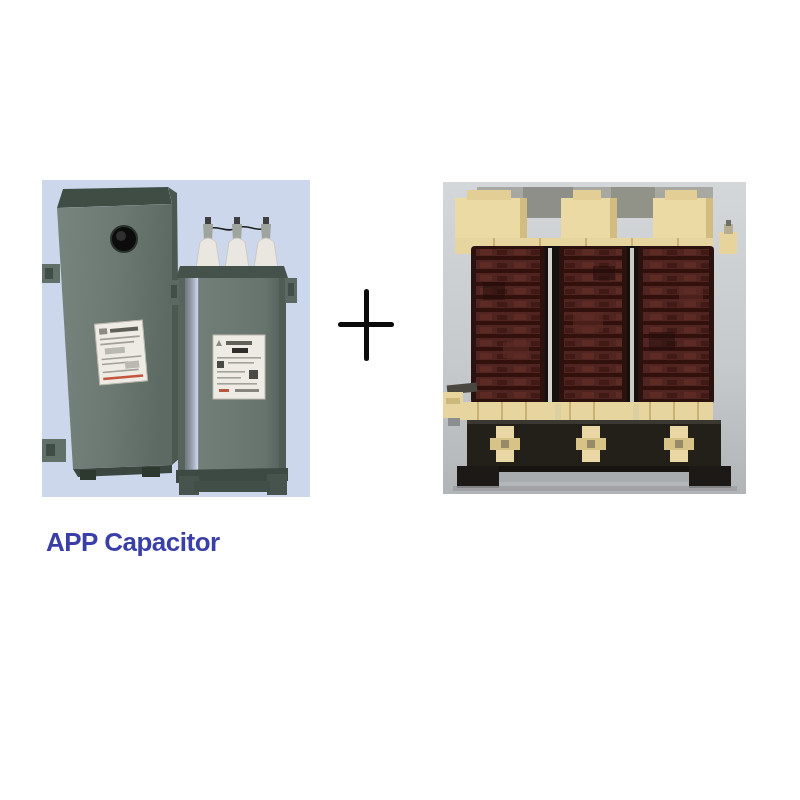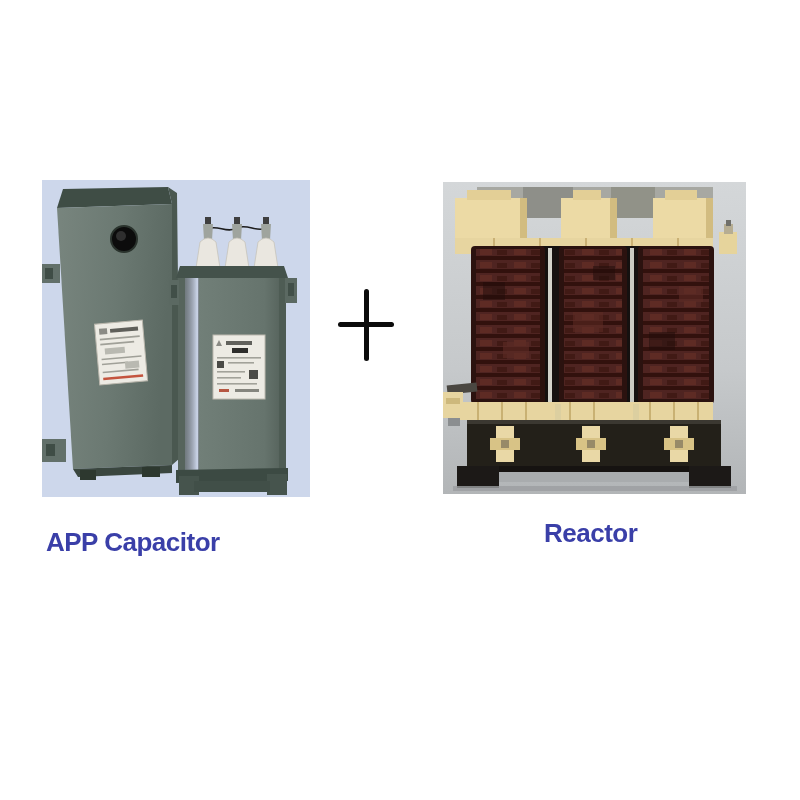--- a/index.html
+++ b/index.html
@@ -253,15 +253,14 @@
       <g>
         <rect x="4" y="202" width="30" height="9" fill="#4a4741" transform="rotate(-6 19 206)"></rect>
         <rect x="0" y="210" width="20" height="26" fill="#e7d5a0"></rect>
         <rect x="3" y="216" width="14" height="6" fill="#cdb87c"></rect>
         <rect x="5" y="236" width="12" height="8" fill="#8b8e90"></rect>
       </g>
     </svg>
   </div>
 
   <div class="caption caption-capacitor">APP Capacitor</div>
-  <div class="caption caption-reactor">Reactor</div>
 
 </div>
 
 </body></html>

